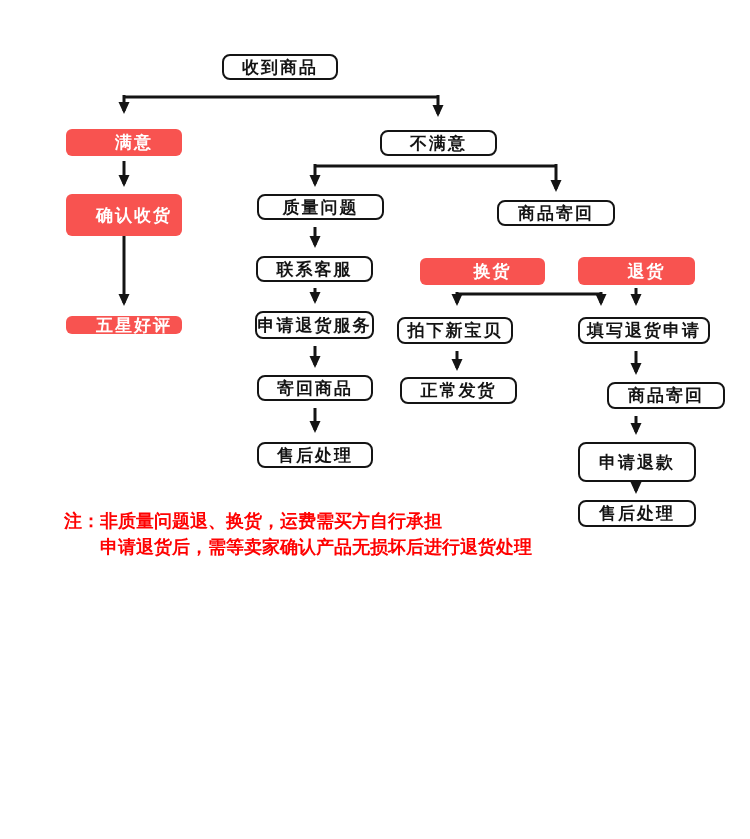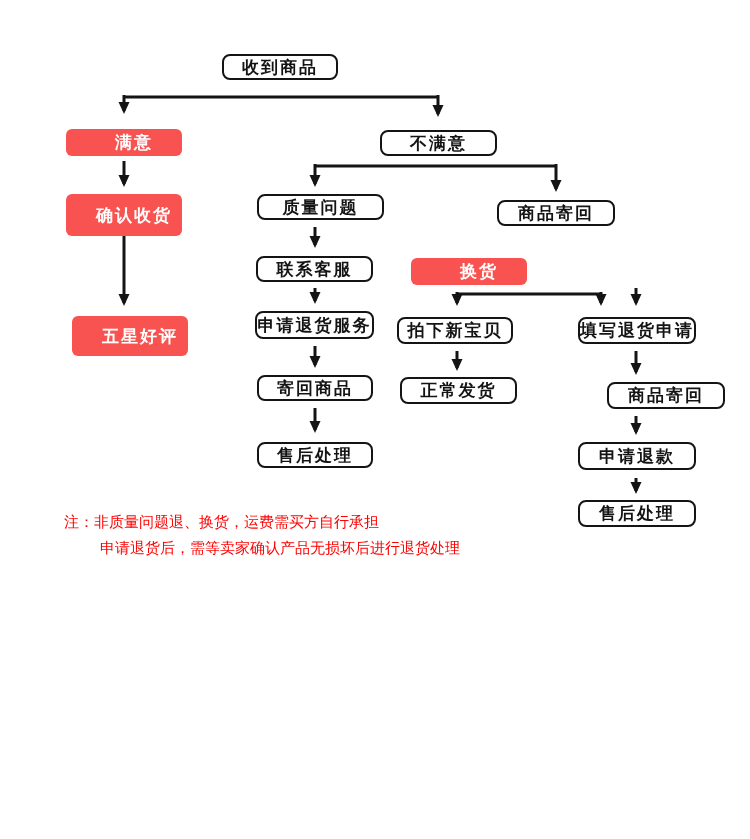--- a/index.html
+++ b/index.html
@@ -26,44 +26,44 @@
   }
   .node.solid {
     background:#f85350;
     border-radius:6px;
     color:#ffffff;
     padding-left:20px;
   }
   .note {
     position:absolute;
     color:#fe0202;
-    font-size:15px;
+    font-size:18px;
     line-height:25px;
-    font-weight:normal;
+    font-weight:bold;
     white-space:nowrap;
   }
   
   .n-receive      { left:222px; top:54px;  width:116px; height:26px; }
   .n-satisfied    { left:66px;  top:129px; width:116px; height:27px; }
   .n-unsatisfied  { left:380px; top:130px; width:117px; height:26px; }
   .n-confirm      { left:66px;  top:194px; width:116px; height:42px; }
   .n-quality      { left:257px; top:194px; width:127px; height:26px; }
   .n-noquality    { left:497px; top:200px; width:118px; height:26px; }
   .n-contact      { left:256px; top:256px; width:117px; height:26px; }
-  .n-exchange     { left:411px; top:258px; width:116px; height:27px; }
+  .n-exchange     { left:420px; top:258px; width:125px; height:27px; }
   .n-return       { left:578px; top:257px; width:117px; height:28px; }
   .n-applyservice { left:255px; top:311px; width:119px; height:28px; }
-  .n-fivestar     { left:66px;  top:316px; width:116px; height:40px;margin-left:6px; }
+  .n-fivestar     { left:66px;  top:316px; width:116px; height:18px; }
   .n-buynew       { left:397px; top:317px; width:116px; height:27px;text-align:right; }
-  .n-fillform     { left:578px; top:317px; width:118px; height:27px; }
+  .n-fillform     { left:578px; top:317px; width:132px; height:27px; }
   .n-sendback     { left:257px; top:375px; width:116px; height:26px; }
   .n-normalship   { left:400px; top:377px; width:117px; height:27px; }
   .n-goodsback    { left:578px; top:382px; width:118px; height:27px;margin-left:29px; }
   .n-aftersale-mid   { left:257px; top:442px; width:116px; height:26px; }
-  .n-applyrefund     { left:578px; top:442px; width:118px; height:28px; }
+  .n-applyrefund     { left:578px; top:442px; width:118px; height:40px; }
   .n-aftersale-right { left:578px; top:500px; width:118px; height:27px; }
   .note-line1 { left:64px;  top:509px; }
   .note-line2 { left:100px; top:535px; }
 </style>
 </head>
 <body>
 
 <div id="canvas">
 
   <svg id="wires" viewBox="0 0 750 839" xmlns="http://www.w3.org/2000/svg">
@@ -103,20 +103,21 @@
   </svg>
 
   <div class="node outline n-receive">收到商品</div>
   <div class="node solid   n-satisfied">满意</div>
   <div class="node outline n-unsatisfied">不满意</div>
   <div class="node solid   n-confirm">确认收货</div>
   <div class="node outline n-quality">质量问题</div>
   <div class="node outline n-noquality">商品寄回</div>
   <div class="node outline n-contact">联系客服</div>
   <div class="node solid   n-exchange">换货</div>
+  <div class="node solid   n-return">退货</div>
   <div class="node outline n-applyservice">申请退货服务</div>
   <div class="node solid   n-fivestar">五星好评</div>
   <div class="node outline n-buynew">拍下新宝贝</div>
   <div class="node outline n-fillform">填写退货申请</div>
   <div class="node outline n-sendback">寄回商品</div>
   <div class="node outline n-normalship">正常发货</div>
   <div class="node outline n-goodsback">商品寄回</div>
   <div class="node outline n-aftersale-mid">售后处理</div>
   <div class="node outline n-applyrefund">申请退款</div>
   <div class="node outline n-aftersale-right">售后处理</div>

